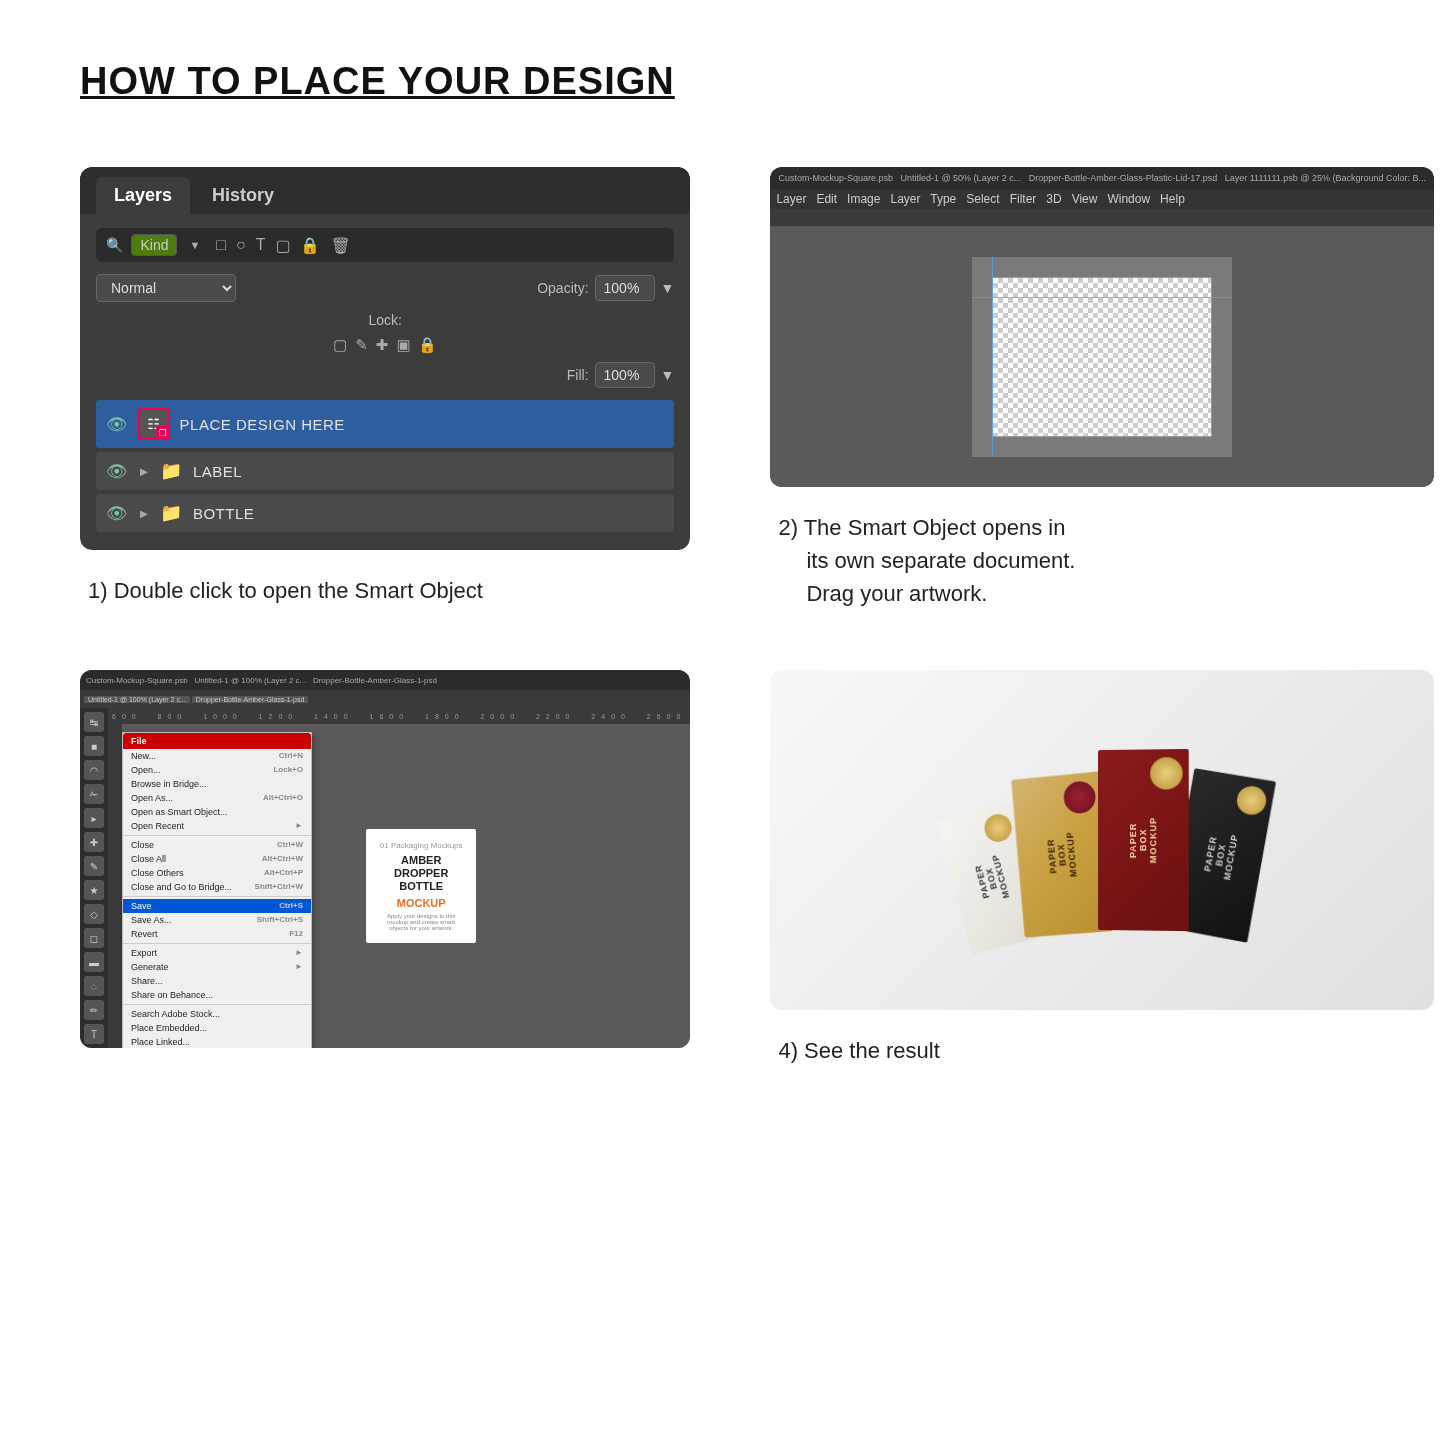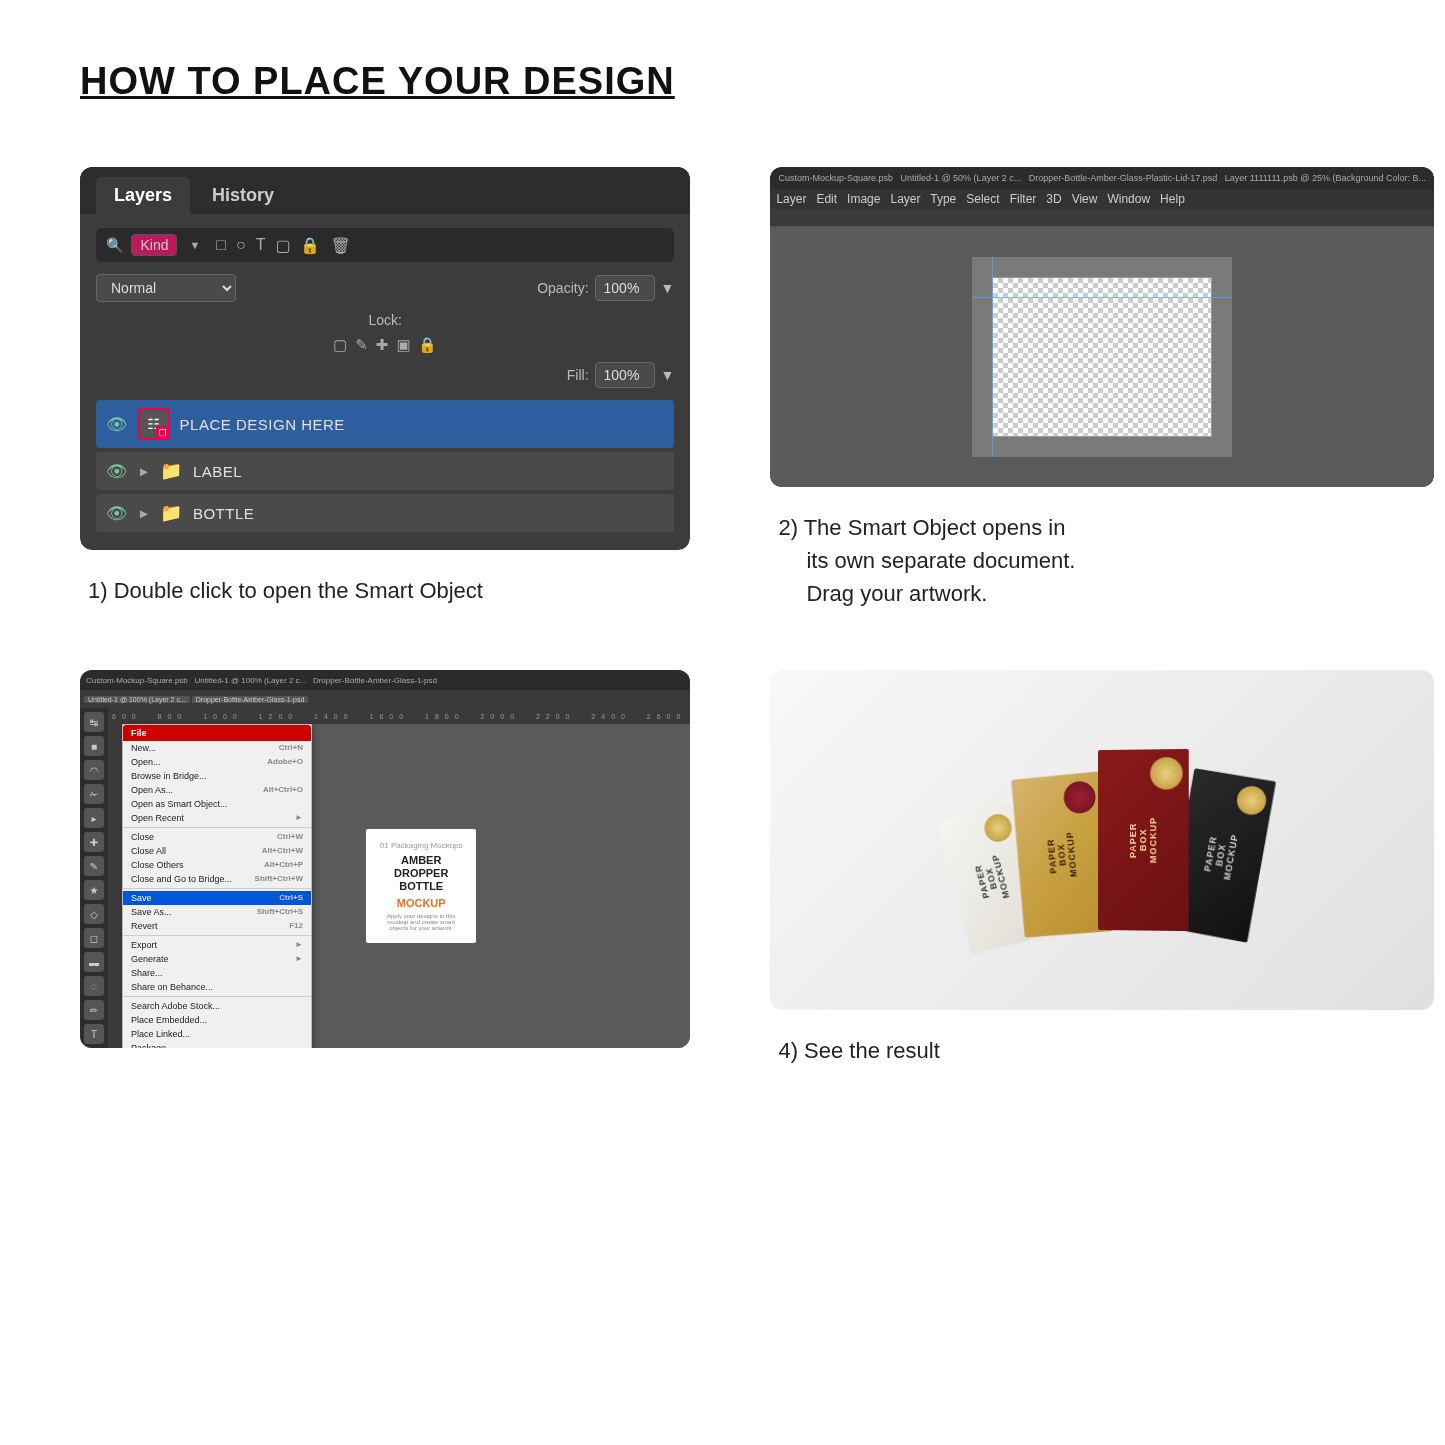--- a/index.html
+++ b/index.html
@@ -73,21 +73,21 @@
       margin-bottom: 12px;
       gap: 8px;
     }
     .layers-search-row .search-icon {
       color: #aaa;
       font-size: 14px;
     }
     .layers-kind {
       color: #ccc;
       font-size: 14px;
-      background: #be185d;
+      background: #4d7c0f;
       border: 1px solid #555;
       border-radius: 4px;
       padding: 2px 8px;
       margin-right: 4px;
     }
     .layers-kind-arrow {
       color: #aaa;
       font-size: 11px;
     }
     .layers-icons-row {
@@ -400,21 +400,21 @@
       flex: 1;
       background: #5a5a5a;
       display: flex;
       align-items: center;
       justify-content: center;
       padding: 10px;
       position: relative;
     }
     .file-menu-dropdown {
       position: absolute;
-      top: 0;
+      top: 8px;
       left: 0;
       background: #f0f0f0;
       border: 1px solid #bbb;
       border-radius: 0 0 4px 4px;
       width: 190px;
       font-size: 9px;
       z-index: 10;
       box-shadow: 2px 2px 6px rgba(0,0,0,0.3);
     }
     .file-menu-header {
@@ -714,21 +714,21 @@
               <div class="ps-canvas-main">
 
                 <div class="file-menu-dropdown">
                   <div class="file-menu-header">File</div>
                   <div class="file-menu-item">
                       <span>New...</span>
                       <span class="file-menu-shortcut">Ctrl+N</span>
                     </div>
                   <div class="file-menu-item">
                       <span>Open...</span>
-                      <span class="file-menu-shortcut">Adobe+O</span>
+                      <span class="file-menu-shortcut">Lock+O</span>
                     </div>
                   <div class="file-menu-item">
                       <span>Browse in Bridge...</span>
                       <span class="file-menu-shortcut"></span>
                     </div>
                   <div class="file-menu-item">
                       <span>Open As...</span>
                       <span class="file-menu-shortcut">Alt+Ctrl+O</span>
                     </div>
                   <div class="file-menu-item">

